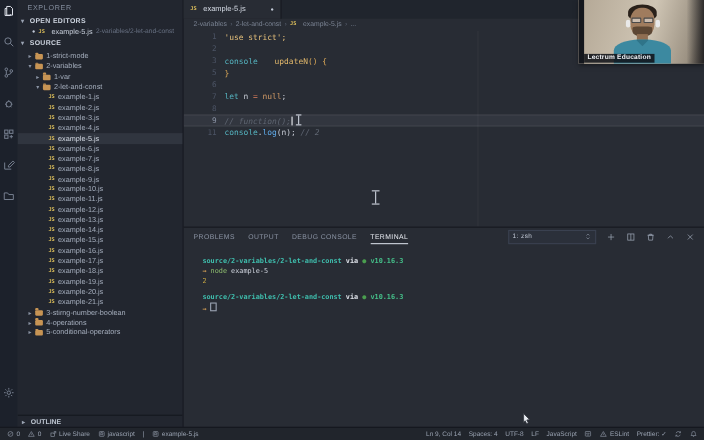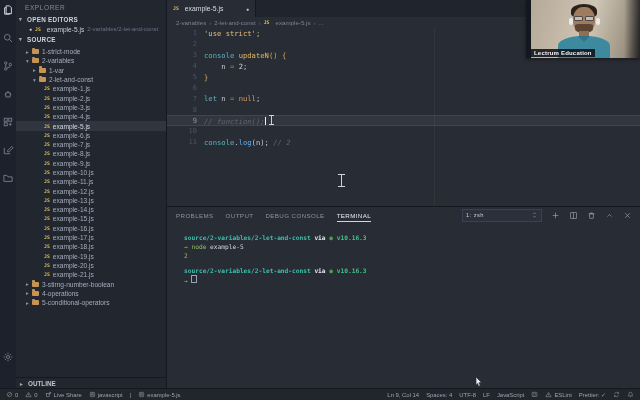--- a/index.html
+++ b/index.html
@@ -48,21 +48,21 @@
   .editor{position:absolute;top:28px;left:0;right:0;height:178px;}
   .ruler{position:absolute;left:267px;top:0;bottom:0;width:1px;background:rgba(255,255,255,.045);}
   .cl{display:flex;height:10.9px;align-items:center;font:7.2px "DejaVu Sans Mono",monospace;}
   .cl .gut{width:30px;text-align:right;padding-right:7px;color:#4c5465;font-size:7px;flex:none;}
   .cl .code{white-space:pre;}
   .cl.current{background:rgba(120,130,150,.12);
               box-shadow:inset 0 1px 0 rgba(255,255,255,.08),inset 0 -1px 0 rgba(255,255,255,.08);}
   .cl.current .gut{color:#8d96a8;}
   .tk-str{color:#e5c07b;}
   .tk-kw{color:#56b6c2;}
-  .tk-fn{color:#e2b86b;}
+  .tk-fn{color:#e2b86b;margin-left:11px;}
   .tk-brace{color:#d8a657;}
   .tk-op{color:#dd7e5c;}
   .tk-null{color:#d19a66;}
   .tk-num{color:#d7dae0;}
   .tk-pln{color:#c8cdd6;}
   .tk-cmt{color:#5f6672;font-style:italic;}
   .tk-obj{color:#56b6c2;}
   .tk-meth{color:#61afef;}
   .caret{display:inline-block;width:1px;height:8px;background:#eef1f6;vertical-align:-1px;}
   .ibeam{display:inline-block;width:6px;height:9px;vertical-align:-1px;
@@ -362,46 +362,38 @@
         </div>
         <div class="cl">
           <span class="gut">2</span>
           <span class="code"></span>
         </div>
         <div class="cl">
           <span class="gut">3</span>
           <span class="code"><span class="tk-kw">console</span><span class="tk-pln"> </span><span class="tk-fn">updateN</span><span class="tk-brace">() {</span></span>
         </div>
         <div class="cl">
-          <span class="gut">4</span>
-          <span class="code"><span class="tk-pln">    n </span><span class="tk-op">=</span><span class="tk-pln"> </span><span class="tk-num">2</span><span class="tk-pln">;</span></span>
-        </div>
-        <div class="cl">
           <span class="gut">5</span>
           <span class="code"><span class="tk-brace">}</span></span>
         </div>
         <div class="cl">
           <span class="gut">6</span>
           <span class="code"></span>
         </div>
         <div class="cl">
           <span class="gut">7</span>
           <span class="code"><span class="tk-kw">let</span><span class="tk-pln"> n </span><span class="tk-op">=</span><span class="tk-pln"> </span><span class="tk-null">null</span><span class="tk-pln">;</span></span>
         </div>
         <div class="cl">
           <span class="gut">8</span>
           <span class="code"></span>
         </div>
         <div class="cl current">
           <span class="gut">9</span>
           <span class="code"><span class="tk-cmt">// function();</span><span class="caret"></span><span class="ibeam small"></span></span>
-        </div>
-        <div class="cl">
-          <span class="gut">10</span>
-          <span class="code"></span>
         </div>
         <div class="cl">
           <span class="gut">11</span>
           <span class="code"><span class="tk-obj">console</span><span class="tk-pln">.</span><span class="tk-meth">log</span><span class="tk-pln">(n); </span><span class="tk-cmt">// 2</span></span>
         </div>
       </div>
 
     <div class="panel">
       <div class="ptabs" id="ptabs">
           <div class="ptab">PROBLEMS</div>

